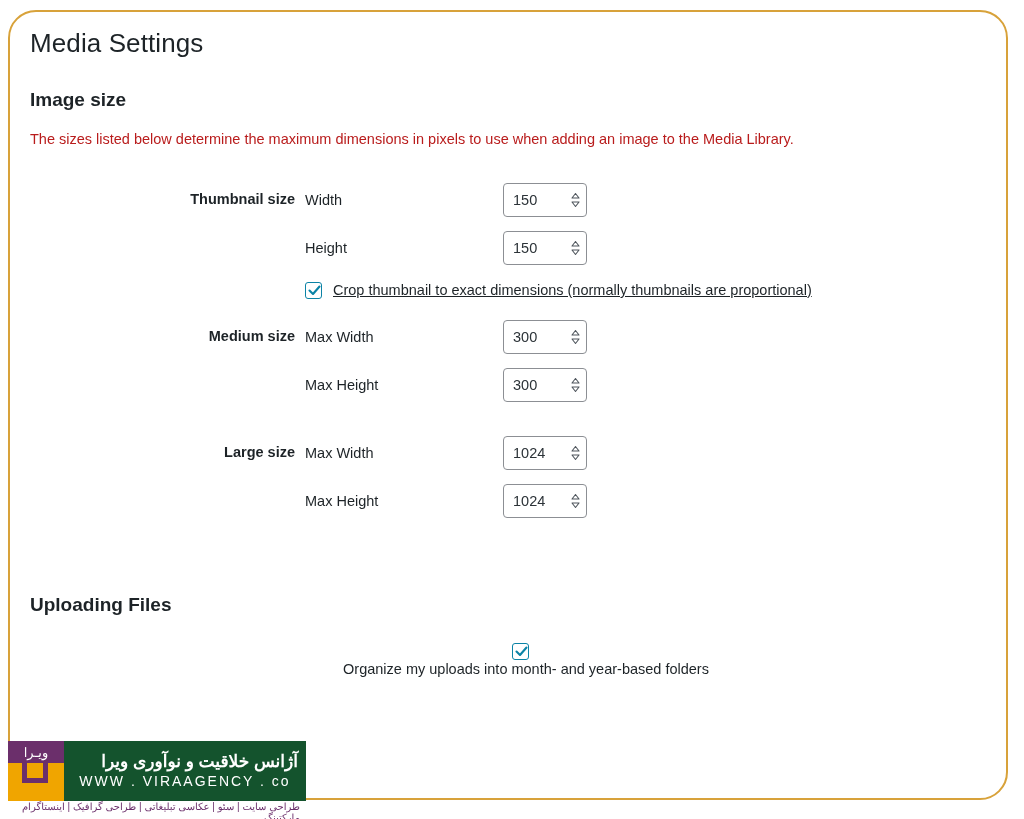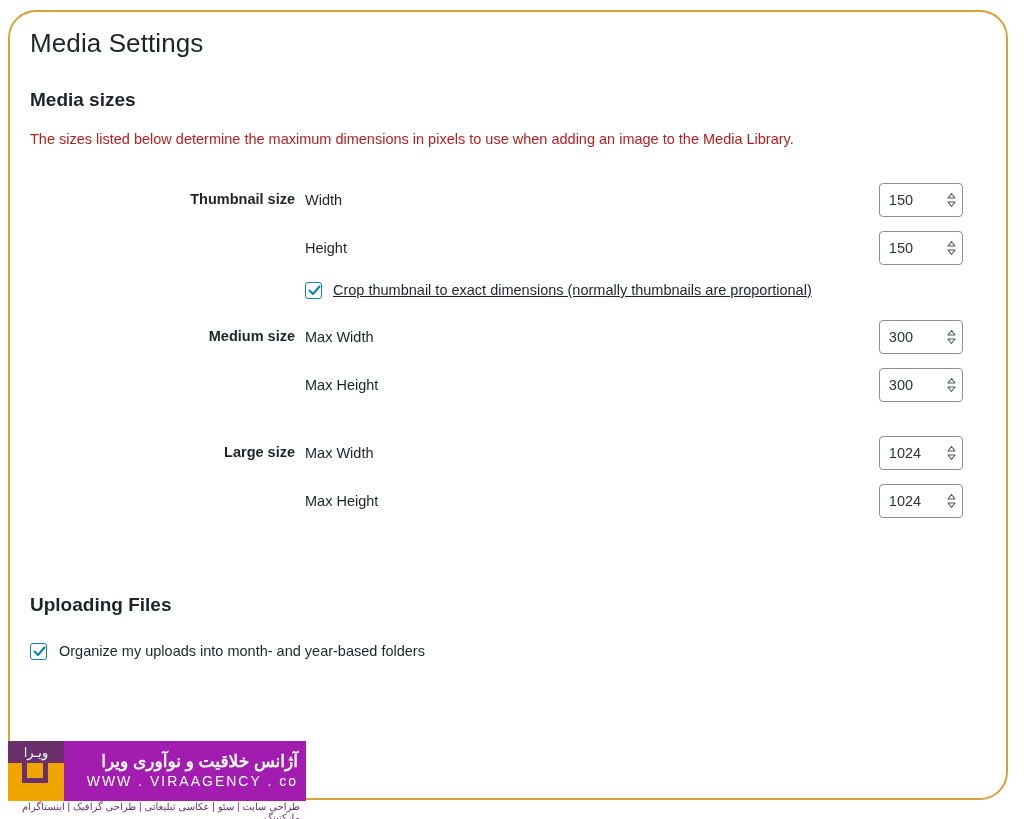--- a/index.html
+++ b/index.html
@@ -69,21 +69,20 @@
     padding: 18px 10px 18px 0;
   }
   table.form-table td {
     vertical-align: top;
     padding: 10px 10px 10px 0;
   }
   .field-row {
     display: flex;
     align-items: center;
     margin-bottom: 14px;
-    justify-content: space-between;
   }
   .field-label {
     font-size: 14.5px;
     color: #1d2327;
     width: 182px;
     flex: 0 0 182px;
   }
   .num-input {
     width: 84px;
     height: 34px;
@@ -146,38 +145,39 @@
   }
   .uploading-section {
     margin-top: 52px;
   }
   .uploading-section h2 {
     margin-left: 8px;
   }
   .upload-check {
     display: flex;
     align-items: center;
-    margin: 26px 0 0 8px;
+    margin: 26px 0 0 24px;
+    flex-direction: column;
   }
   .upload-check .check-label { margin-left: 12px; }
   
   .watermark {
     position: absolute;
     left: 8px;
     bottom: -8px;
     width: 298px;
     height: 86px;
   }
   .wm-bar {
     position: absolute;
     left: 0;
     top: 0;
     width: 298px;
     height: 60px;
-    background: #a21caf;
+    background: #14532d;
     display: flex;
     align-items: center;
   }
   .wm-mark {
     width: 56px;
     height: 60px;
     background: #f0a500;
     flex: 0 0 56px;
     position: relative;
   }
@@ -200,20 +200,21 @@
   .wm-line1 {
     font-size: 17px;
     font-weight: bold;
     direction: rtl;
     line-height: 1.1;
   }
   .wm-line2 {
     font-size: 14px;
     letter-spacing: 2px;
     margin-top: 2px;
+    text-align: center;
   }
   .wm-sub {
     position: absolute;
     left: 0;
     top: 60px;
     width: 298px;
     height: 22px;
     background: #ffffff;
     display: flex;
     align-items: center;
@@ -240,21 +241,21 @@
   }
 </style>
 </head>
 <body>
 
 <div class="page-frame">
   <div class="content">
 
     <h1 class="page-title">Media Settings</h1>
 
-    <h2 class="section-title">Media sizes</h2>
+    <h2 class="section-title">Image size</h2>
     <p class="section-desc">The sizes listed below determine the maximum dimensions in pixels to use when adding an image to the Media Library.</p>
 
     <table class="form-table">
       <tbody>
         <tr>
           <th>Thumbnail size</th>
           <td>
             <div class="field-row">
               <span class="field-label">Width</span>
               <span class="num-wrap">

